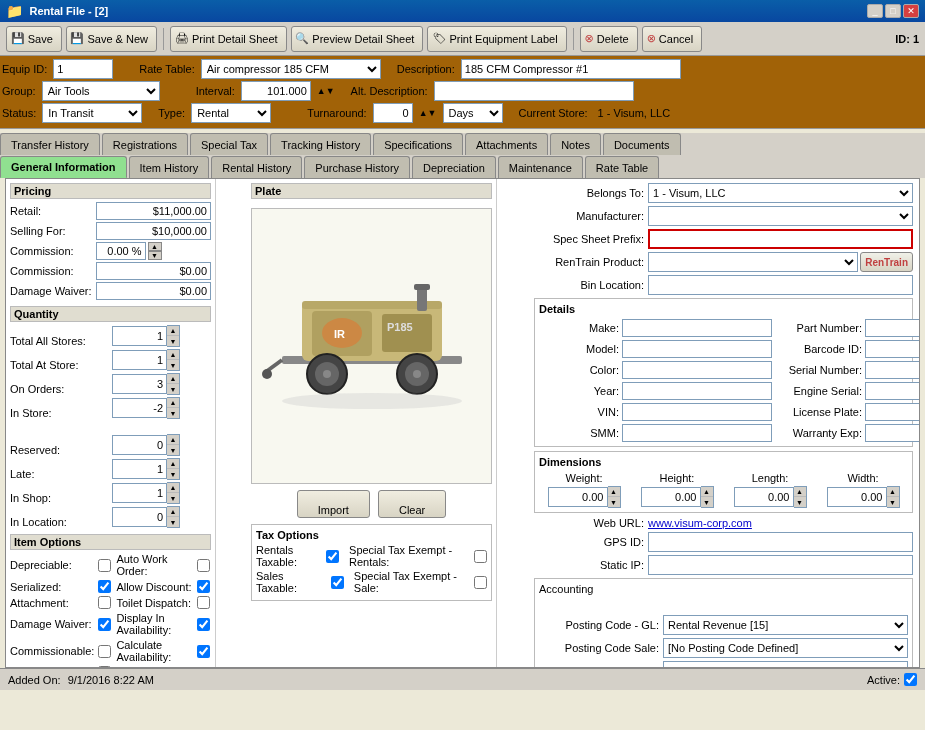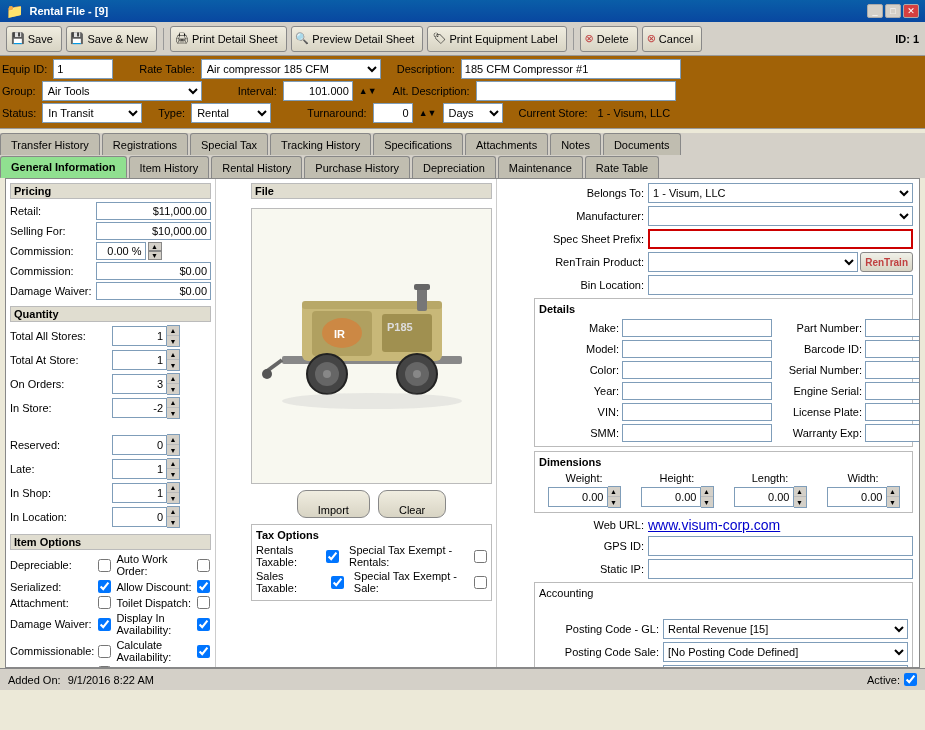--- a/index.html
+++ b/index.html
@@ -163,21 +163,21 @@
     }
     .spinner-wrap { display: flex; flex-direction: column; }
     .quantity-input {
       border: 1px solid #7f9db9;
       background: #f0f0f0;
       height: 18px;
       padding: 1px 3px;
       text-align: right;
       width: 70px;
     }
-    .quantity-row { display: flex; align-items: center; gap: 2px; }
+    .quantity-row { display: flex; align-items: flex-end; gap: 2px; }
 
     .middle-panel {
       width: 250px;
       min-width: 250px;
       border-right: 1px solid #ccc;
       padding: 4px;
       display: flex;
       flex-direction: column;
       gap: 6px;
     }
@@ -195,21 +195,21 @@
     .compressor-svg { width: 220px; height: 180px; }
 
     .import-clear-row {
       display: flex;
       gap: 8px;
       justify-content: center;
     }
     .action-btn {
       background: linear-gradient(to bottom, #f0ede0, #d8d4c4);
       border: 1px solid #888;
-      border-radius: 9px;
+      border-radius: 3px;
       padding: 13px 20px;
       cursor: pointer;
       height: 24px;
     }
 
     .tax-options-box {
       border: 1px solid #bbb;
       padding: 4px;
     }
     .tax-title { font-weight: bold; margin-bottom: 3px; }
@@ -360,21 +360,21 @@
       cursor: pointer; font-size: 7px;
       border-bottom: 1px solid #bbb;
     }
     .spin-down { border-bottom: none; }
   </style>
 </head>
 <body>
 
 <div class="title-bar">
   <span class="title-bar-icon">📁</span>
-  <span class="title-bar-text">Rental File - [9]</span>
+  <span class="title-bar-text">Rental File - [2]</span>
   <div class="title-bar-buttons">
     <div class="title-bar-btn tb-min">_</div>
     <div class="title-bar-btn tb-max">□</div>
     <div class="title-bar-btn tb-close">✕</div>
   </div>
 </div>
 
 <div class="toolbar">
   <button class="toolbar-btn">
     <span>💾</span>
@@ -415,21 +415,21 @@
     <input class="header-input equip-id-input" value="1" style="">
     <label class="header-label" style="margin-left:20px">Rate Table:</label>
     <select class="header-select header-select-wide">
       <option>Air compressor 185 CFM</option>
     </select>
     <label class="header-label" style="margin-left:10px">Description:</label>
     <input class="header-input desc-input" value="185 CFM Compressor #1" style="">
   </div>
   <div class="header-row">
     <label class="header-label">Group:</label>
-    <select class="header-select" style="width:160px">
+    <select class="header-select" style="width:118px">
       <option>Air Tools</option>
     </select>
     <label class="header-label" style="margin-left:30px">Interval:</label>
     <input class="header-input" style="width: 70px; text-align: right;" value="101.000">
     <span style="font-size:9px;cursor:pointer">▲▼</span>
     <label class="header-label" style="margin-left:10px">Alt. Description:</label>
     <input class="header-input" style="width: 200px;" value="">
   </div>
   <div class="header-row">
     <label class="header-label">Status:</label>
@@ -609,21 +609,21 @@
       <input type="checkbox" checked="" style="">
 
       <label>Consignment:</label>
       <input type="checkbox" style="">
       <span></span>
         <span></span>
     </div>
   </div>
 
   <div class="middle-panel">
-    <div class="section-label">File</div>
+    <div class="section-label">Plate</div>
     <div class="image-box">
 
       <svg class="compressor-svg" viewBox="0 0 220 180" xmlns="http://www.w3.org/2000/svg">
 
         <rect x="20" y="100" width="180" height="8" fill="#888" rx="2"></rect>
 
         <line x1="20" y1="104" x2="5" y2="115" stroke="#666" stroke-width="4"></line>
         <circle cx="5" cy="118" r="5" fill="#555"></circle>
 
         <rect x="40" y="45" width="140" height="60" fill="#c8b878" rx="6"></rect>
@@ -806,21 +806,21 @@
               <div class="spin-up">▲</div>
               <div class="spin-down">▼</div>
             </div>
           </div>
         </div>
       </div>
     </div>
 
     <div class="right-row">
       <label class="right-label">Web URL:</label>
-      <a href="#" style="flex:1;color:#0000cc;text-decoration:underline;font-size:14px">www.visum-corp.com</a>
+      <a href="#" style="flex:1;color:#0000cc;text-decoration:underline;font-size:11px">www.visum-corp.com</a>
     </div>
     <div class="right-row">
       <label class="right-label">GPS ID:</label>
       <input class="right-input" value="" style="">
     </div>
     <div class="right-row">
       <label class="right-label">Static IP:</label>
       <input class="right-input" value="" style="">
     </div>
 

